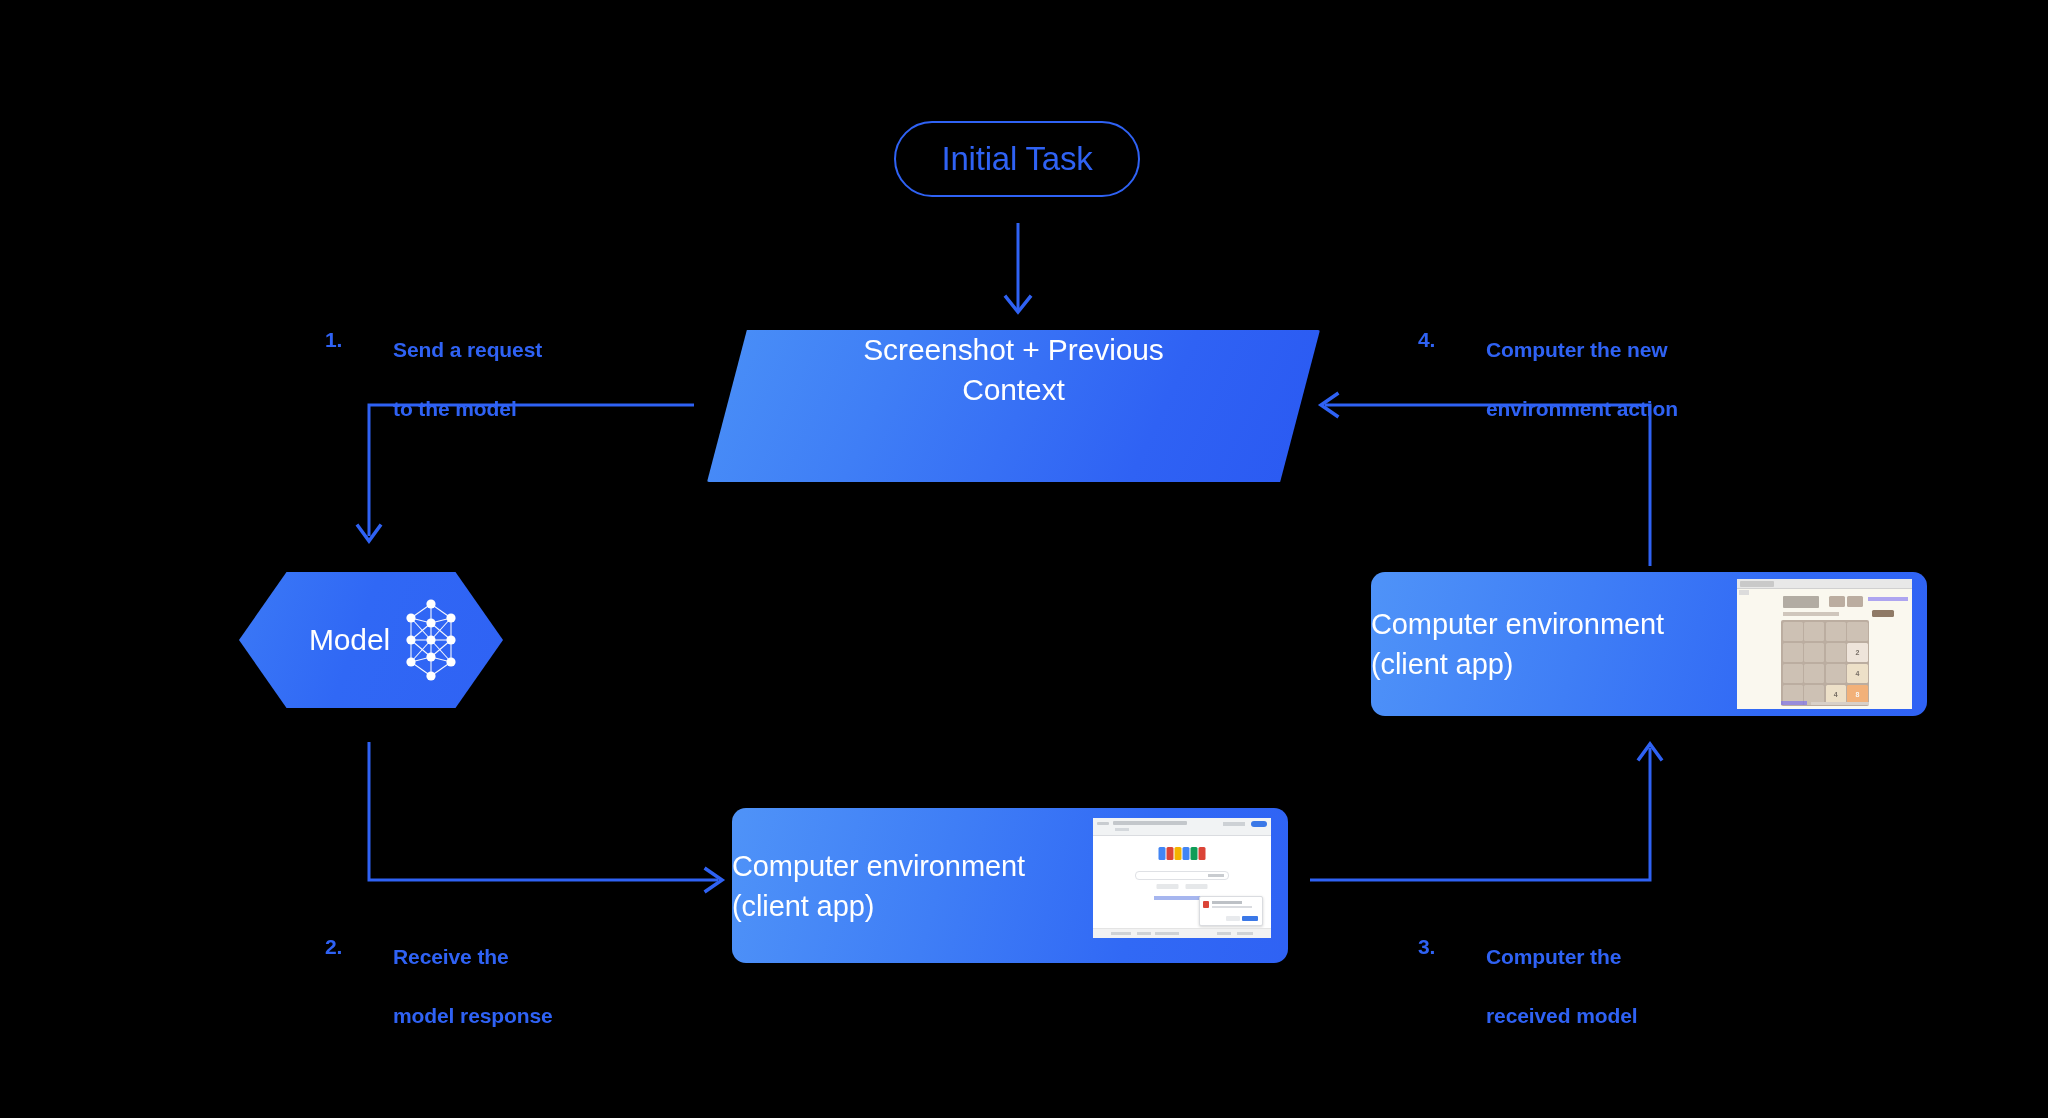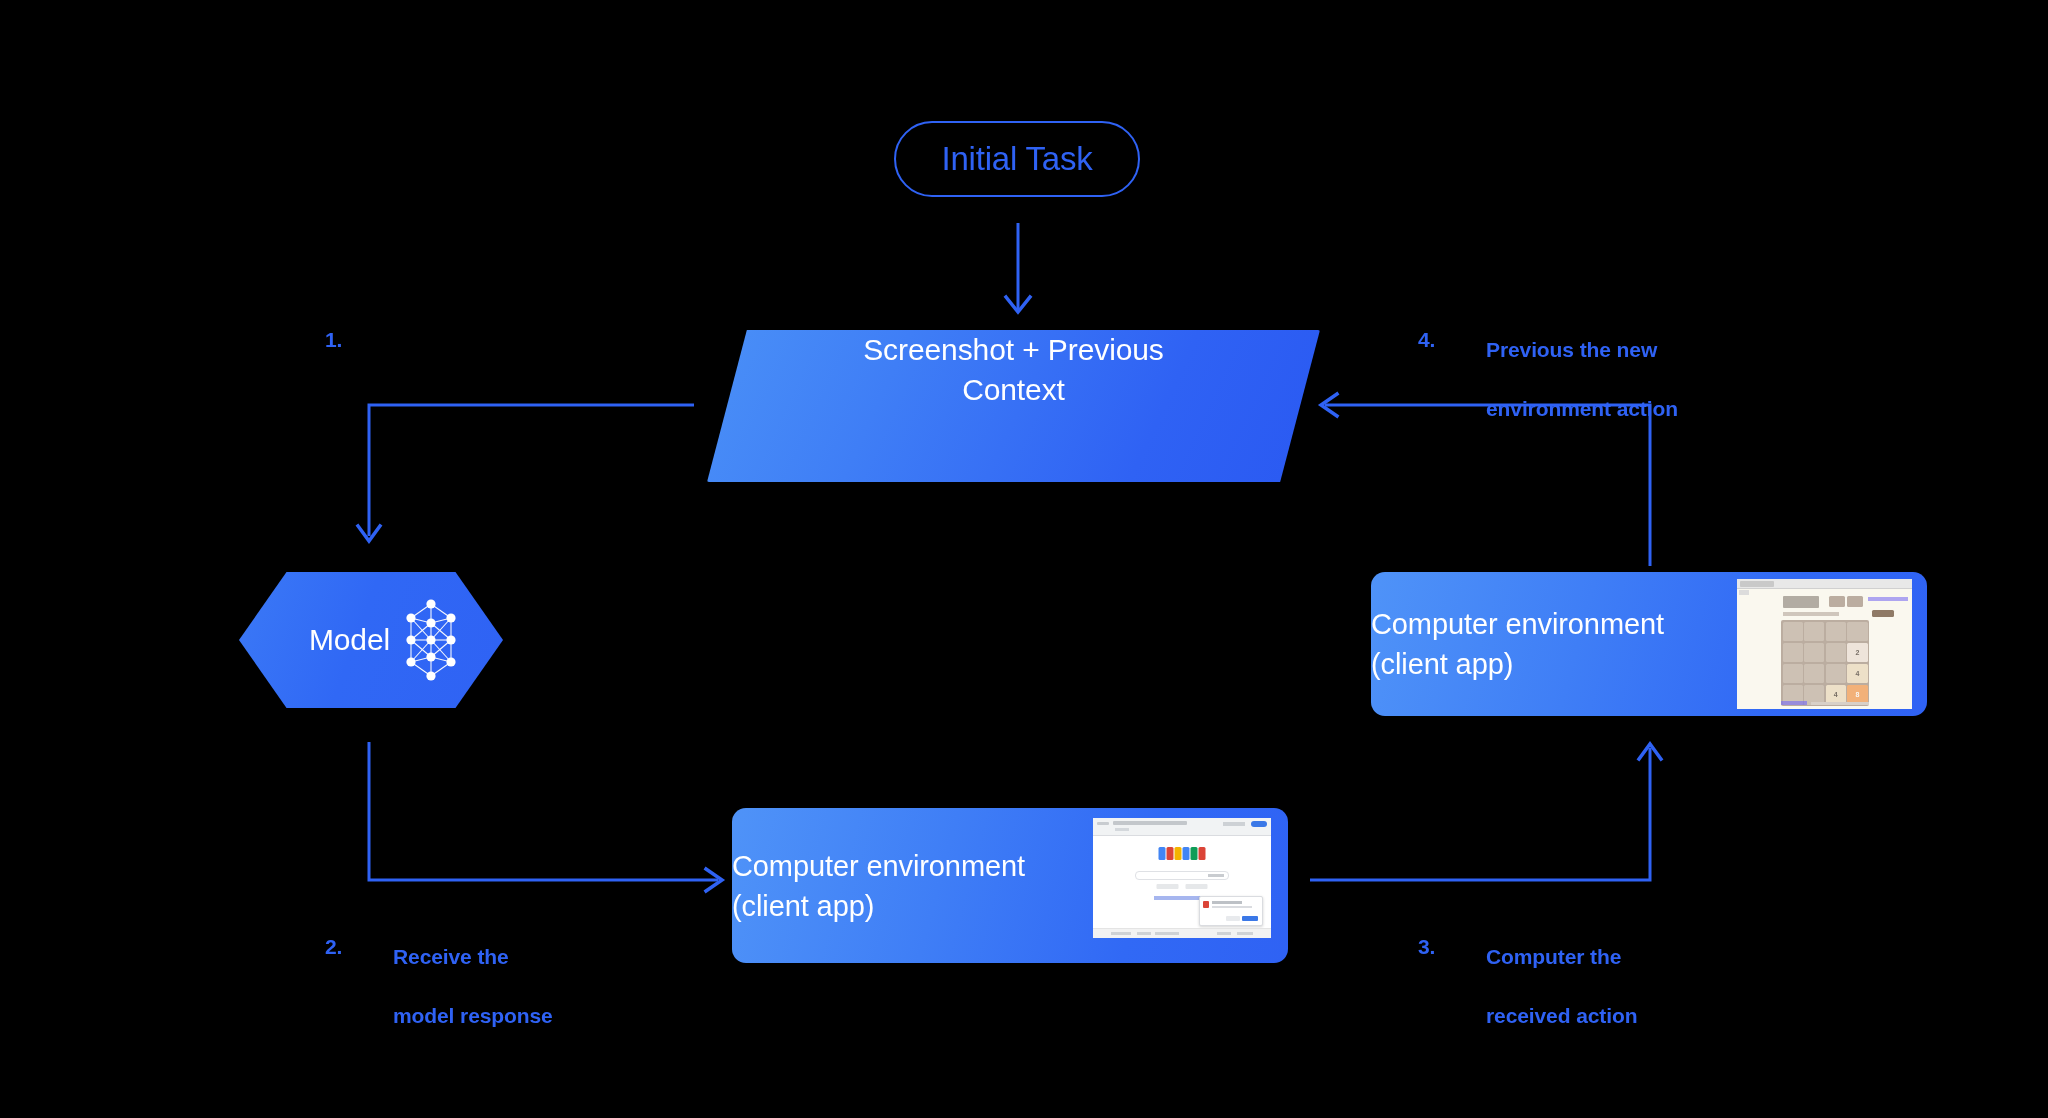--- a/index.html
+++ b/index.html
@@ -627,39 +627,43 @@
           <i style="left:62px;width:24px"></i>
           <i style="right:40px;width:14px"></i>
           <i style="right:18px;width:16px"></i>
         </div>
       </div>
     </div>
   </div>
 
   <div class="step" id="step1">
     <span class="step-num">1.</span>
+    <span class="step-text">
+      <span>Send a request</span><br>
+      <span>to the model</span>
+    </span>
   </div>
 
   <div class="step" id="step4">
     <span class="step-num">4.</span>
     <span class="step-text">
-      <span>Previous the new</span><br>
+      <span>Computer the new</span><br>
       <span>environment action</span>
     </span>
   </div>
 
   <div class="step" id="step2">
     <span class="step-num">2.</span>
     <span class="step-text">
       <span>Receive the</span><br>
       <span>model response</span>
     </span>
   </div>
 
   <div class="step" id="step3">
     <span class="step-num">3.</span>
     <span class="step-text">
       <span>Computer the</span><br>
-      <span>received action</span>
+      <span>received model</span>
     </span>
   </div>
 
 </div>
 
 </body></html>

